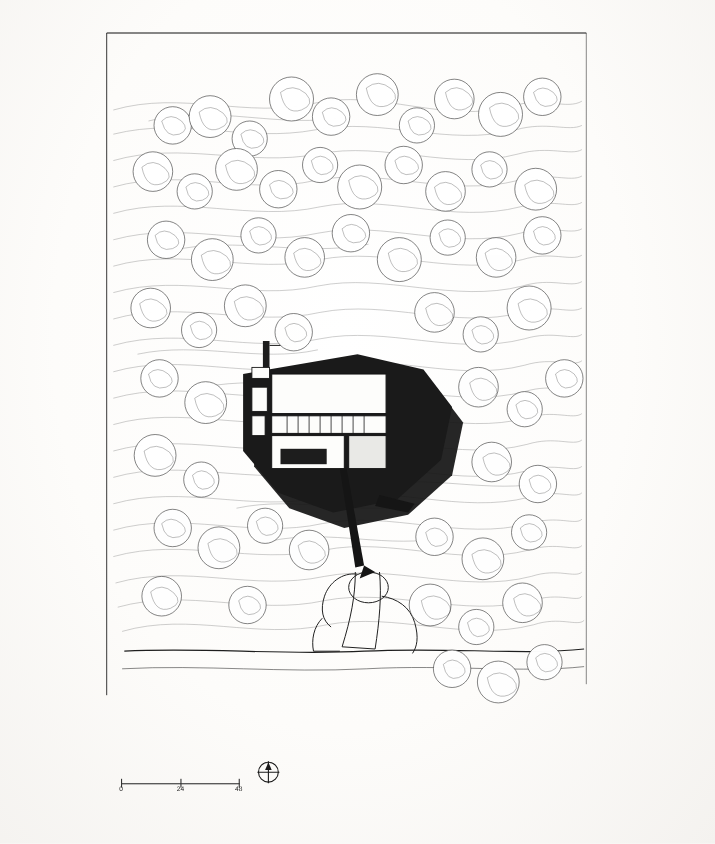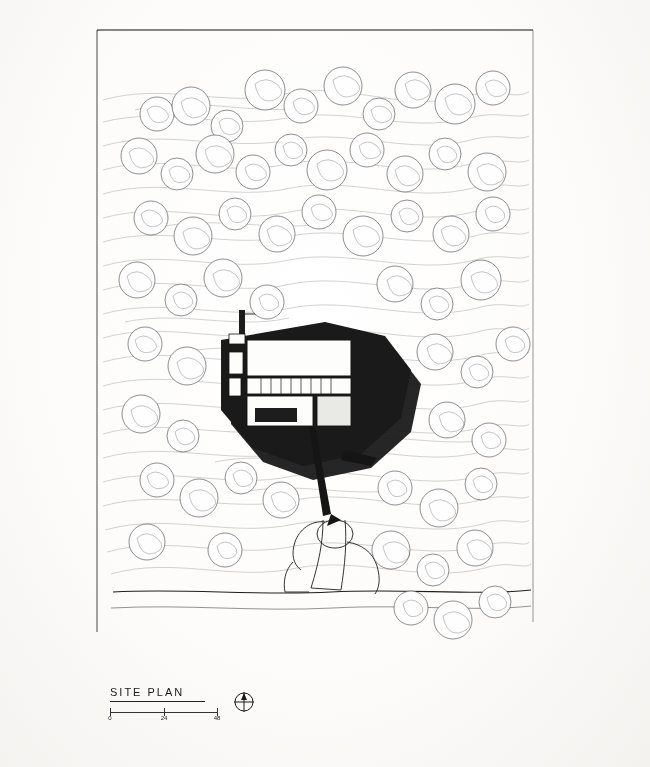--- a/index.html
+++ b/index.html
@@ -342,24 +342,20 @@
         <path d="M288,524 q11,-9 23,1 q9,10 -4,15 q-15,5 -19,-16"></path>
         <path d="M330,544 q8,-8 17,0 q7,8 -3,12 q-11,4 -14,-12"></path>
         <path d="M372,522 q10,-9 21,1 q9,9 -3,14 q-14,5 -18,-15"></path>
         <path d="M308,582 q8,-8 17,0 q7,8 -3,12 q-11,4 -14,-12"></path>
         <path d="M348,594 q11,-9 23,1 q9,10 -4,15 q-15,5 -19,-16"></path>
         <path d="M392,576 q8,-8 17,0 q7,8 -3,12 q-11,4 -14,-12"></path>
       </g>
     </svg>
   </div>
 
-  <div id="caption-block">
-    <div class="caption-title">SITE  PLAN</div>
-    <div class="caption-rule"></div>
-  </div>
 
   <div id="scale-bar">
     <div class="scale-line"></div>
     <div class="scale-tick" style="left:0px;"></div>
     <div class="scale-tick" style="left:54px;"></div>
     <div class="scale-tick" style="left:107px;"></div>
     <div class="scale-label" style="left:0px;">0</div>
     <div class="scale-label" style="left:54px;">24</div>
     <div class="scale-label" style="left:107px;">48</div>
   </div>

